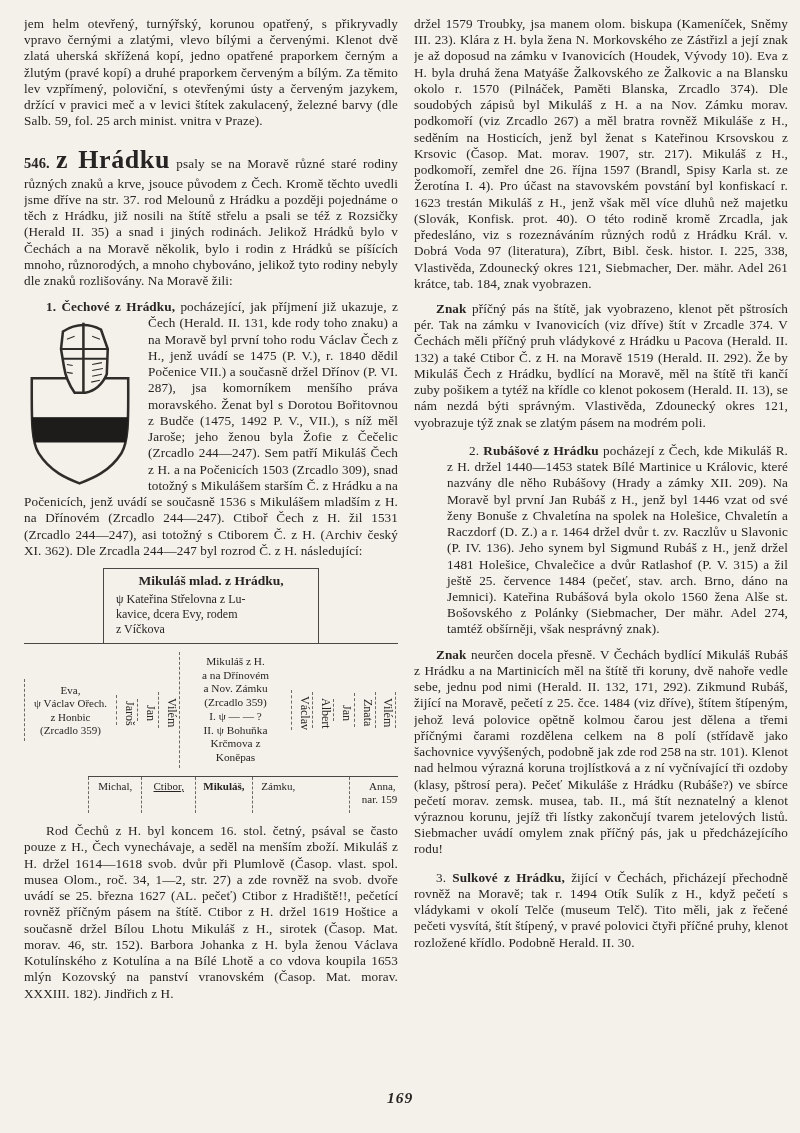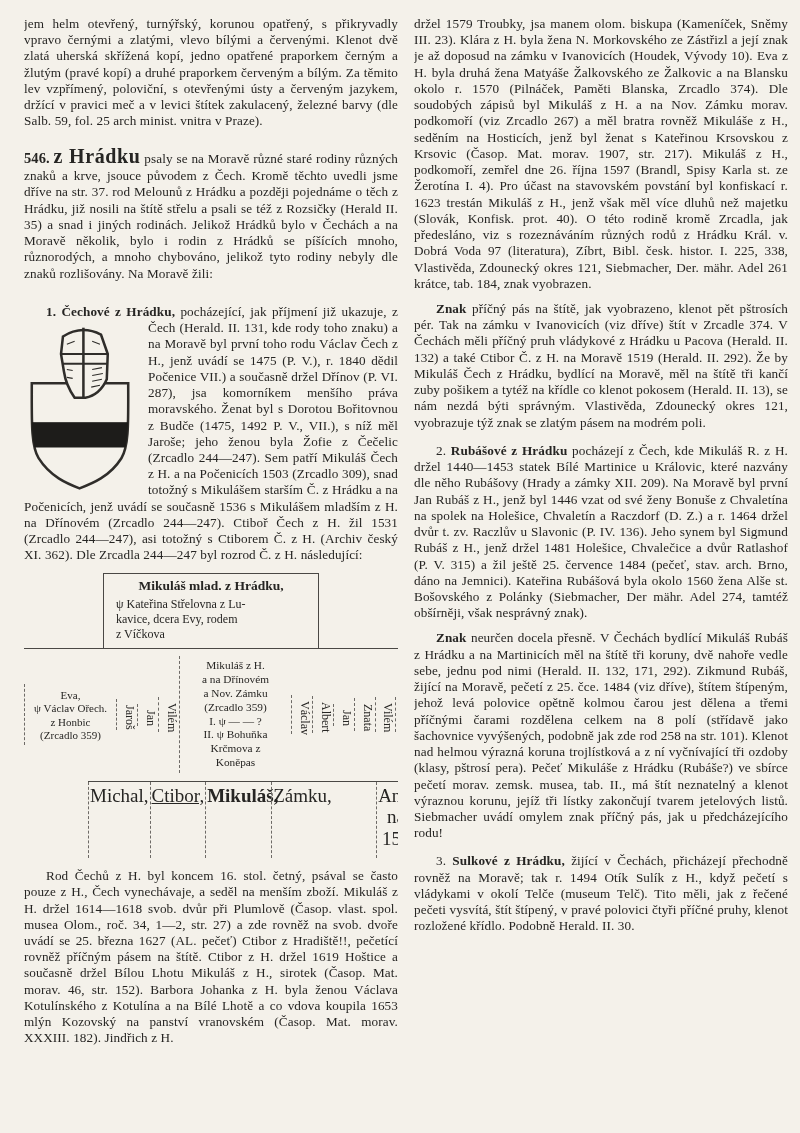--- a/index.html
+++ b/index.html
@@ -22,21 +22,21 @@
     margin:0 0 9px 0;
     text-align:justify;
     text-indent:22px;
     font-size:13.2px;
     line-height:1.23;
     letter-spacing:0.1px;
   }
   p.noindent{text-indent:0;}
   .lead{font-weight:bold;}
   .sec-num{font-weight:bold;font-size:14.5px;}
-  .sec-title{font-weight:bold;font-size:20px;letter-spacing:0.6px;}
+  .sec-title{font-weight:bold;font-size:26px;letter-spacing:0.6px;}
   
   .arms{
     float:left;
     width:112px;height:172px;
     margin:4px 12px 2px 0;
   }
   
   .gen-table{margin:4px 0 10px 0;width:374px;}
   .gen-root{
     width:216px;margin:0 auto;
@@ -70,21 +70,21 @@
   }
   .gen-row3{
     display:flex;margin-left:64px;width:328px;
     border-top:1.6px solid #4a4845;
     box-sizing:border-box;
   }
   .g3cell{
     border-left:1px dashed #6d6a66;
     box-sizing:border-box;
     text-align:center;
-    font-size:19px;line-height:1.15;
+    font-size:11px;line-height:1.15;
     padding:3px 1px 8px 1px;
     white-space:pre-line;
   }
   .g3cell:last-child{border-right:1px dashed #6d6a66;margin-left:45px;}
   .g3-0{width:62px;} .g3-1{width:62px;text-decoration:underline;} .g3-2{width:66px;font-weight:bold;} .g3-3{width:60px;} .g3-4{width:78px;}
   .pageno{
     position:absolute;left:0;right:0;bottom:26px;
     text-align:center;
     font-style:italic;font-weight:bold;font-size:15.5px;
     letter-spacing:1px;
@@ -101,21 +101,21 @@
       <p class="par noindent">
         <span>jem helm otevřený, turnýřský, korunou opatřený, s přikryvadly vpravo černými a zlatými, vlevo bílými a červenými. Klenot dvě zlatá uherská skřížená kopí, jedno opatřené praporkem černým a žlutým (pravé kopí) a druhé praporkem červeným a bílým. Za těmito lev vzpřímený, poloviční, s otevřenými ústy a červeným jazykem, držící v pravici meč a v levici štítek zakulacený, železné barvy (dle Salb. 59, fol. 25 arch minist. vnitra v Praze).</span>
       </p>
 
       <p class="par noindent" style="margin-top:14px;">
         <span class="sec-num">546.</span>
         <span class="sec-title">z Hrádku</span>
         <span>psaly se na Moravě různé staré rodiny různých znaků a krve, jsouce původem z Čech. Kromě těchto uvedli jsme dříve na str. 37. rod Melounů z Hrádku a později pojednáme o těch z Hrádku, již nosili na štítě střelu a psali se též z Rozsičky (Herald II. 35) a snad i jiných rodinách. Jelikož Hrádků bylo v Čechách a na Moravě několik, bylo i rodin z Hrádků se píšících mnoho, různorodých, a mnoho chybováno, jelikož tyto rodiny nebyly dle znaků rozlišovány. Na Moravě žili:</span>
       </p>
 
-      <p class="par" style="margin-top:22px;">
+      <p class="par" style="margin-top:10px;">
         <span class="lead">1.</span>
         <span class="lead">Čechové z Hrádku,</span>
         <span>pocházející, jak příjmení již ukazuje,</span>
         <svg class="arms" viewBox="0 0 115 175" aria-hidden="true">
           <defs>
             <clipPath id="shieldclip">
               <path d="M8,60 C8,98 7,124 15,137 C27,156 44,163 57,168 C70,163 88,156 100,137 C108,124 107,98 107,60 Z"></path>
             </clipPath>
           </defs>
           <path d="M8,60 C8,98 7,124 15,137 C27,156 44,163 57,168 C70,163 88,156 100,137 C108,124 107,98 107,60 L8,60 Z" fill="#f4f1ea" stroke="#2f2d2a" stroke-width="2.6"></path>
@@ -180,29 +180,30 @@
     <div class="col">
 
       <p class="par noindent">
         <span>držel 1579 Troubky, jsa manem olom. biskupa (Kameníček, Sněmy III. 23). Klára z H. byla žena N. Morkovského ze Zástřizl a její znak je až doposud na zámku v Ivanovicích (Houdek, Vývody 10). Eva z H. byla druhá žena Matyáše Žalkovského ze Žalkovic a na Blansku okolo r. 1570 (Pilnáček, Paměti Blanska, Zrcadlo 374). Dle soudobých zápisů byl Mikuláš z H. a na Nov. Zámku morav. podkomoří (viz Zrcadlo 267) a měl bratra rovněž Mikuláše z H., seděním na Hosticích, jenž byl ženat s Kateřinou Krsovskou z Krsovic (Časop. Mat. morav. 1907, str. 217). Mikuláš z H., podkomoří, zemřel dne 26. října 1597 (Brandl, Spisy Karla st. ze Žerotína I. 4). Pro účast na stavovském povstání byl konfiskací r. 1623 trestán Mikuláš z H., jenž však měl více dluhů než majetku (Slovák, Konfisk. prot. 40). O této rodině kromě Zrcadla, jak předesláno, viz s rozeznáváním různých rodů z Hrádku Král. v. Dobrá Voda 97 (literatura), Zíbrt, Bibl. česk. histor. I. 225, 338, Vlastivěda, Zdounecký okres 121, Siebmacher, Der. mähr. Adel 261 krátce, tab. 184, znak vyobrazen.</span>
       </p>
 
       <p class="par">
         <span class="lead">Znak</span><span> příčný pás na štítě, jak vyobrazeno, klenot pět pštrosích pér. Tak na zámku v Ivanovicích (viz dříve) štít v Zrcadle 374. V Čechách měli příčný pruh vládykové z Hrádku u Pacova (Herald. II. 132) a také Ctibor Č. z H. na Moravě 1519 (Herald. II. 292). Že by Mikuláš Čech z Hrádku, bydlící na Moravě, měl na štítě tři kančí zuby pošikem a tytéž na křídle co klenot pokosem (Herald. II. 13), se nám nezdá býti správným. Vlastivěda, Zdounecký okres 121, vyobrazuje týž znak se zlatým pásem na modrém poli.</span>
       </p>
 
-      <p class="par" style="margin-top:12px;">
+      <p class="par" style="margin-top:12px;margin-left:33px;">
         <span>2.</span>
         <span class="lead">Rubášové z Hrádku</span><span> pocházejí z Čech, kde Mikuláš R. z H. držel 1440—1453 statek Bílé Martinice u Královic, které nazvány dle něho Rubášovy (Hrady a zámky XII. 209). Na Moravě byl první Jan Rubáš z H., jenž byl 1446 vzat od své ženy Bonuše z Chvaletína na spolek na Holešice, Chvaletín a Raczdorf (D. Z.) a r. 1464 držel dvůr t. zv. Raczlův u Slavonic (P. IV. 136). Jeho synem byl Sigmund Rubáš z H., jenž držel 1481 Holešice, Chvalečice a dvůr Ratlashof (P. V. 315) a žil ještě 25. července 1484 (pečeť, stav. arch. Brno, dáno na Jemnici). Kateřina Rubášová byla okolo 1560 žena Alše st. Bošovského z Polánky (Siebmacher, Der mähr. Adel 274, tamtéž obšírněji, však nesprávný znak).</span>
       </p>
 
       <p class="par">
         <span class="lead">Znak</span><span> neurčen docela přesně. V Čechách bydlící Mikuláš Rubáš z Hrádku a na Martinicích měl na štítě tři koruny, dvě nahoře vedle sebe, jednu pod nimi (Herald. II. 132, 171, 292). Zikmund Rubáš, žijící na Moravě, pečetí z 25. čce. 1484 (viz dříve), štítem štípeným, jehož levá polovice opětně kolmou čarou jest dělena a třemi příčnými čarami rozdělena celkem na 8 polí (střídavě jako šachovnice vyvýšených, podobně jak zde rod 258 na str. 101). Klenot nad helmou výrazná koruna trojlístková a z ní vyčnívající tři ozdoby (klasy, pštrosí pera). Pečeť Mikuláše z Hrádku (Rubáše?) ve sbírce pečetí morav. zemsk. musea, tab. II., má štít neznatelný a klenot výraznou korunu, jejíž tři lístky zakončují tvarem jetelových listů. Siebmacher uvádí omylem znak příčný pás, jak u předcházejícího rodu!</span>
       </p>
 
       <p class="par" style="margin-top:12px;">
         <span>3.</span>
         <span class="lead">Sulkové z Hrádku,</span><span> žijící v Čechách, přicházejí přechodně rovněž na Moravě; tak r. 1494 Otík Sulík z H., když pečetí s vládykami v okolí Telče (museum Telč). Tito měli, jak z řečené pečeti vysvítá, štít štípený, v pravé polovici čtyři příčné pruhy, klenot rozložené křídlo. Podobně Herald. II. 30.</span>
       </p>
     </div>
   </div>
 
+  <div class="pageno">169</div>
 </div>
 
 </body></html>

